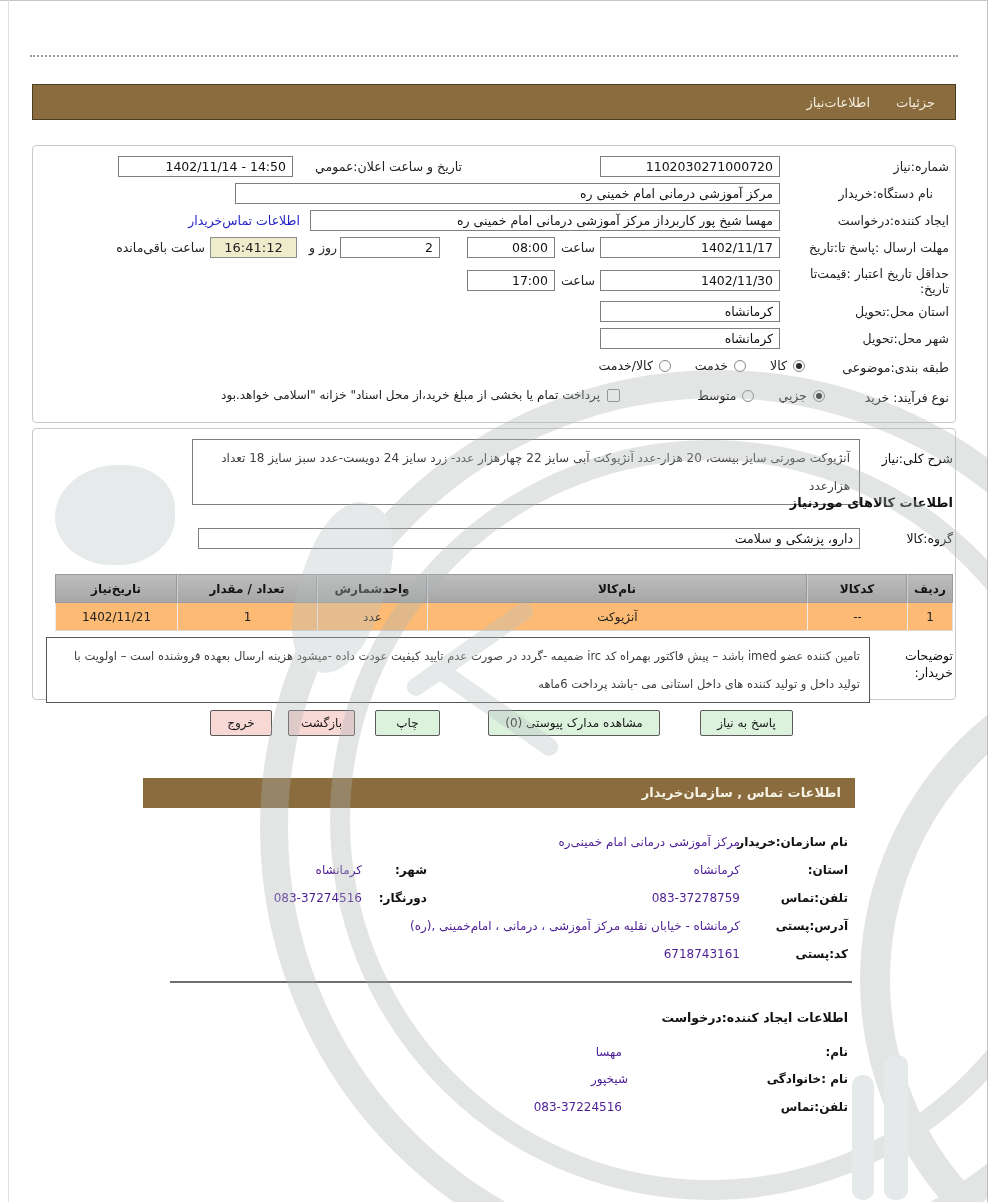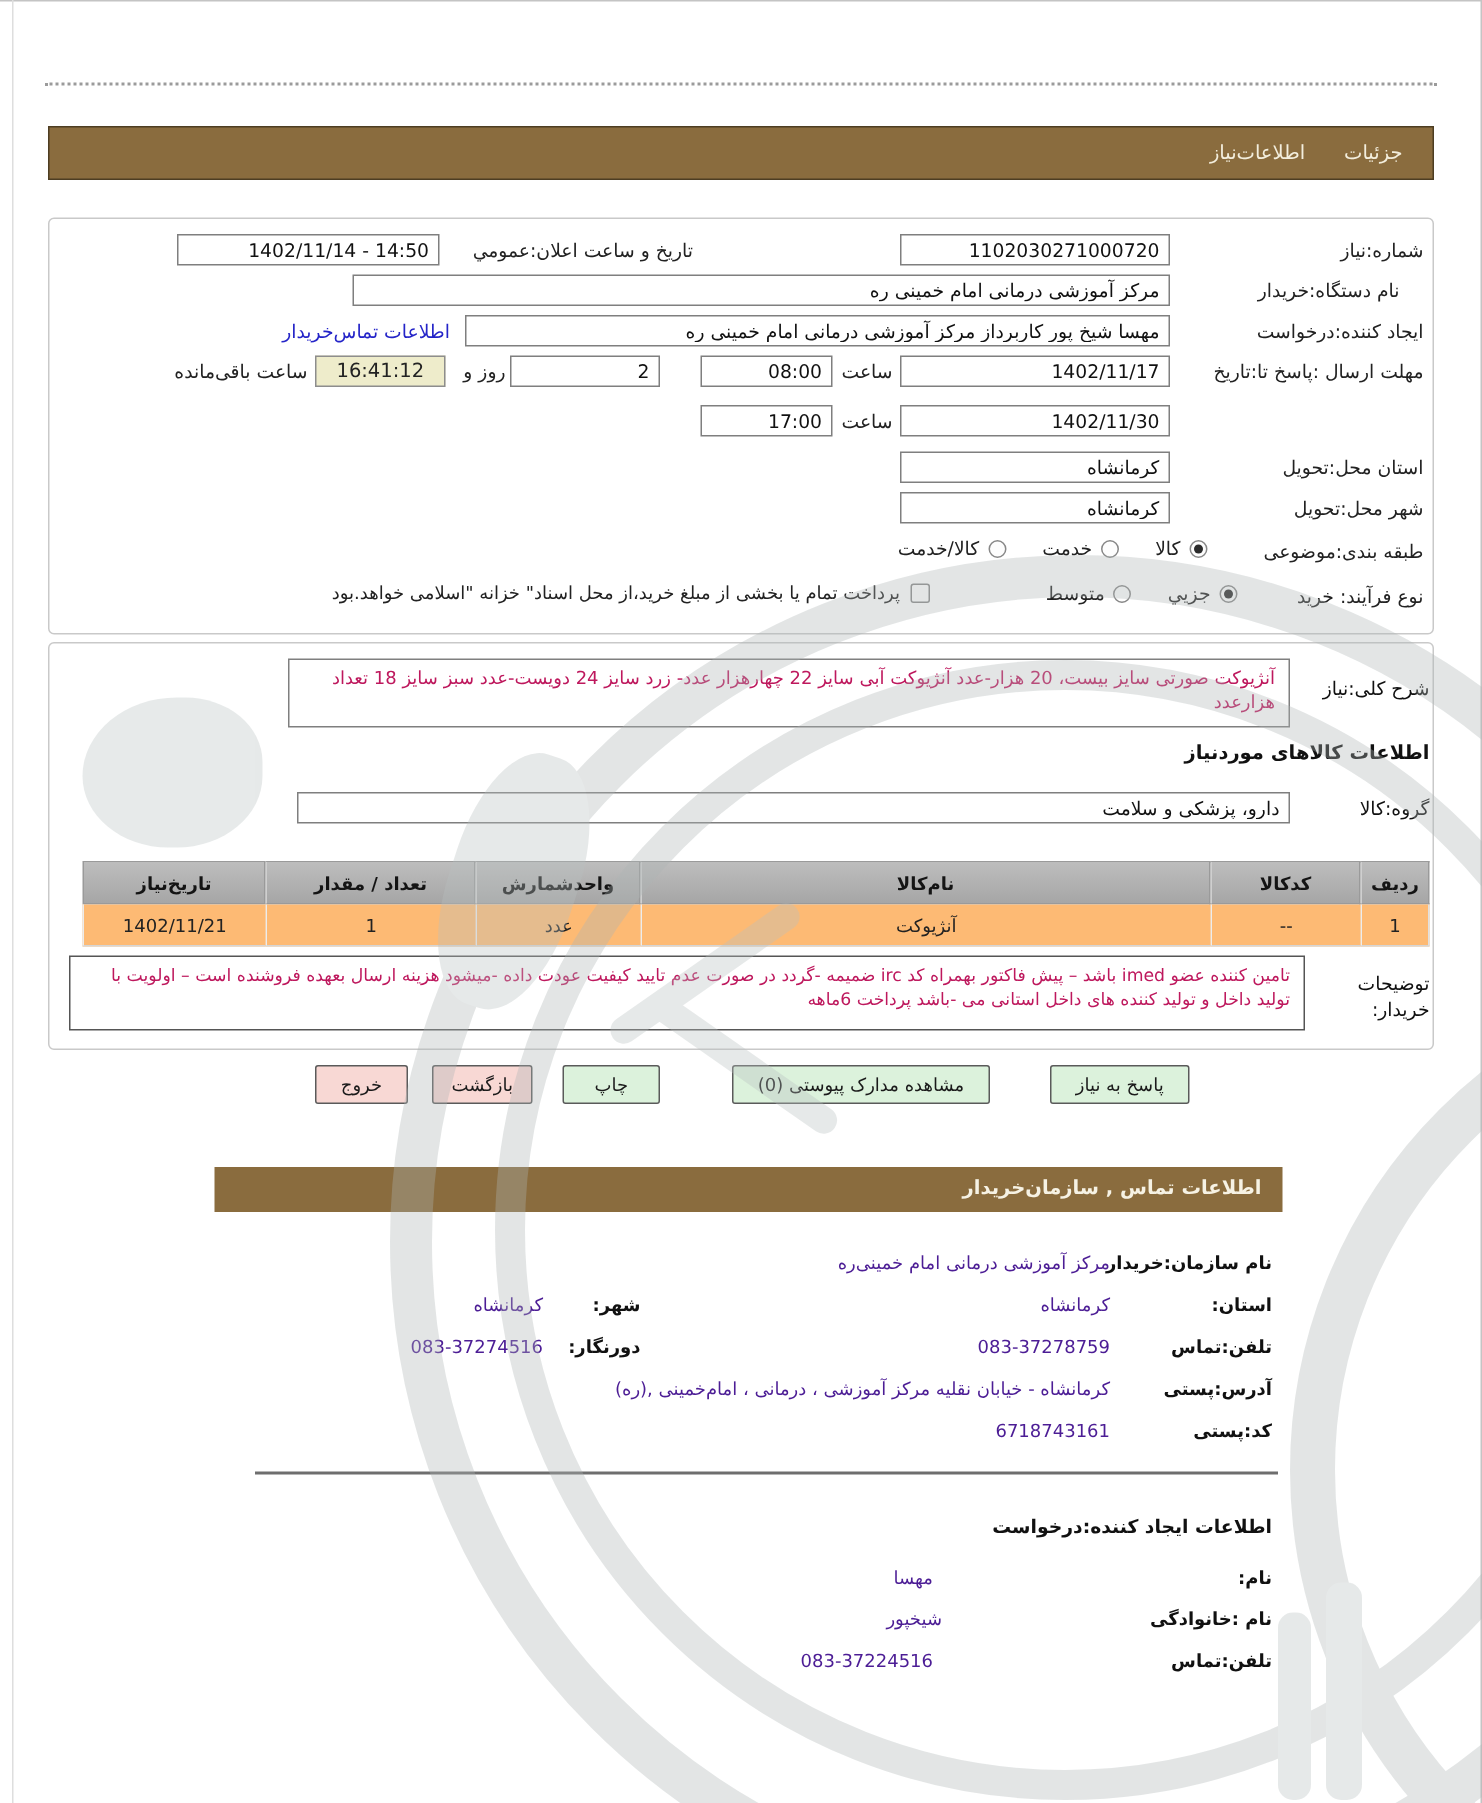--- a/index.html
+++ b/index.html
@@ -35,22 +35,22 @@
   .radiogrp{position:absolute;top:1px;display:flex;gap:24px;align-items:center;}
   .ritem{display:flex;align-items:center;gap:6px;white-space:nowrap;}
   .radio{width:12px;height:12px;border:1px solid #888;border-radius:50%;background:#fdfdfd;
          display:inline-block;position:relative;box-sizing:border-box;}
   .radio.sel::after{content:"";position:absolute;left:2px;top:2px;width:6px;height:6px;border-radius:50%;background:#2b2b2b;}
   .chkwrap{position:absolute;top:1px;display:flex;align-items:center;gap:7px;}
   .chk{width:13px;height:13px;border:1px solid #888;border-radius:2px;background:#fff;display:inline-block;box-sizing:border-box;}
   .chklabel{white-space:nowrap;font-size:12px;color:#222;}
 
   .b2label{position:absolute;font-weight:normal;font-size:12.5px;color:#111;text-align:right;}
-  .descbox{position:absolute;border:1px solid #7f7f7f;background:#fff;font-size:12px;line-height:16px;
-           padding:4px 9px;box-sizing:border-box;text-align:right;color:#be185d;}
+  .descbox{position:absolute;border:1px solid #7f7f7f;background:#fff;font-size:12px;line-height:28px;
+           padding:4px 9px;box-sizing:border-box;text-align:right;color:#404040;}
   .notesbox{border-color:#555;font-size:11.5px;}
   .sheading{position:absolute;font-weight:bold;font-size:13px;color:#111;white-space:nowrap;}
 
   table.items{position:absolute;top:145px;right:2px;width:898px;border-collapse:separate;border-spacing:0;
               table-layout:fixed;font-size:12px;}
   table.items th{background:linear-gradient(#bdbdbd,#a6a6a6);color:#141414;font-weight:bold;height:27px;
                  border:1px solid #9a9a9a;border-left:1px solid #cfcfcf;padding:0 4px;}
   table.items th:last-child{border-left:1px solid #9a9a9a;}
   table.items td{background:#fdba74;height:27px;text-align:center;border-bottom:1px solid #d5d5d5;
                  border-left:1px solid #ececec;padding:0 4px;color:#222;}
@@ -113,20 +113,21 @@
       <input class="inp" style="right: 175px; width: 180px;" readonly="" value="1402/11/17">
       <span class="sidelabel" style="right:360px;">ساعت</span>
       <input class="inp" style="right: 400px; width: 88px;" readonly="" value="08:00">
       <input class="inp" style="right: 515px; width: 100px;" readonly="" value="2">
       <span class="sidelabel" style="right:618px;">روز و</span>
       <div class="countdown" style="right:658px;width:87px;margin-left:20px;">16:41:12</div>
       <span class="sidelabel" style="right:750px;">ساعت باقی‌مانده</span>
     </div>
 
     <div class="frow" style="top:120px;height:34px;">
+      <span class="flabel wrap" style="right:6px;width:168px;">حداقل تاریخ اعتبار :قیمت‌تا تاریخ:</span>
       <input class="inp" style="right: 175px; width: 180px; top: 4px;" readonly="" value="1402/11/30">
       <span class="sidelabel" style="right:360px;top:7px;">ساعت</span>
       <input class="inp" style="right: 400px; width: 88px; top: 4px;" readonly="" value="17:00">
     </div>
 
     <div class="frow" style="top:155px;">
       <span class="flabel" style="right:6px;">استان محل:تحویل</span>
       <input class="inp" style="right: 175px; width: 180px;" readonly="" value="کرمانشاه">
     </div>
 

